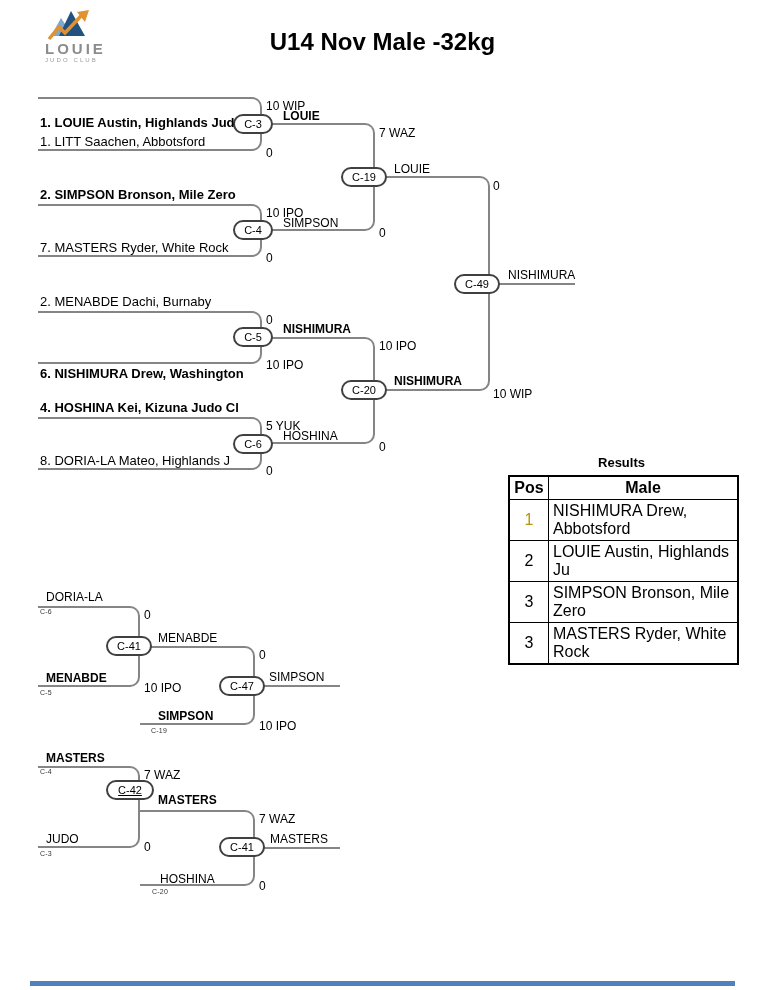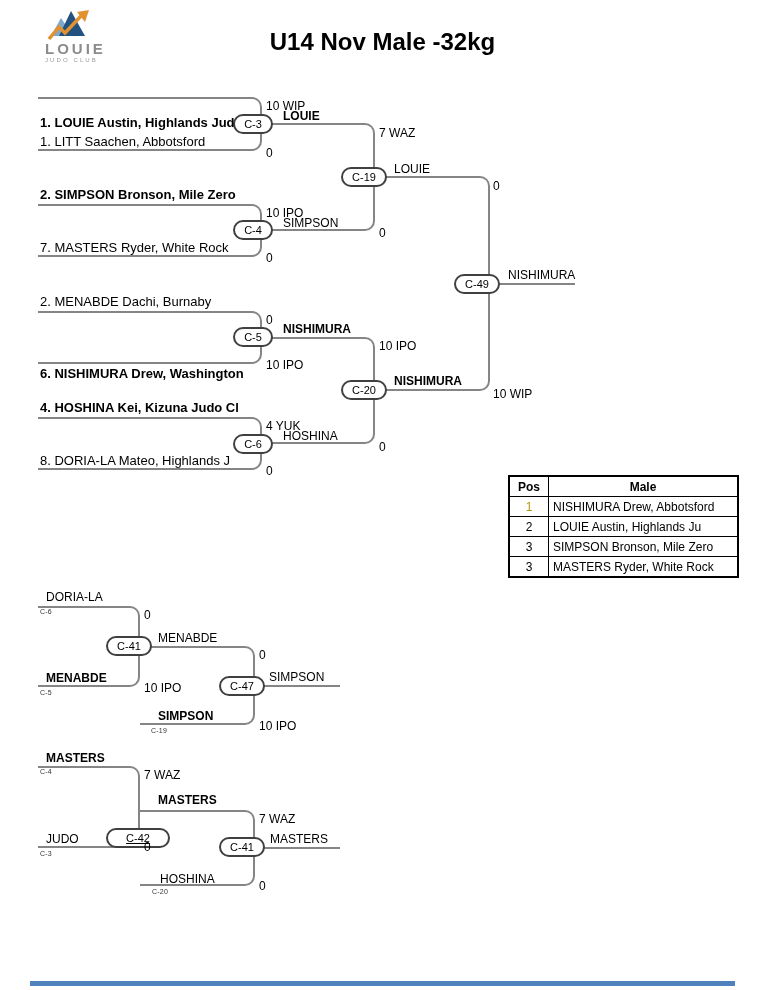--- a/index.html
+++ b/index.html
@@ -15,21 +15,21 @@
         box-sizing:border-box;display:flex;align-items:center;justify-content:center;
         font-size:11px;line-height:1;}
   .name{position:absolute;font-size:13px;white-space:nowrap;}
   .rname{position:absolute;font-size:12px;white-space:nowrap;}
   .b{font-weight:bold;}
   .score{position:absolute;font-size:12px;white-space:nowrap;}
   .src{position:absolute;font-size:7px;color:#333;letter-spacing:.2px;white-space:nowrap;}
   .results-title{position:absolute;left:508px;top:455px;width:227px;text-align:center;
                  font-size:13px;font-weight:bold;}
   table.results{position:absolute;left:508px;top:475px;border-collapse:collapse;
-                border:2px solid #000;font-size:12px;background:#fff;}
+                border:2px solid #000;font-size:16px;background:#fff;}
   table.results th,table.results td{border:1px solid #000;padding:2px 4px;height:15px;}
   table.results th{font-weight:bold;text-align:center;}
   td.posc{width:30px;text-align:center;}
   td.namec{width:180px;text-align:left;padding-left:8px;}
   .gold{color:#b8960c;}
   .logo-text{position:absolute;left:45px;top:40px;font-size:15px;font-weight:bold;
              color:#8c8c8c;letter-spacing:3px;}
   .logo-sub{position:absolute;left:45px;top:57px;font-size:6px;color:#9a9a9a;
             letter-spacing:2.1px;}
   .footer-bar{position:absolute;left:30px;top:981px;width:705px;height:5px;background:#4f81bd;}
@@ -67,55 +67,56 @@
 
   <div class="oval" style="left:233px;top:114px;width:40px;height:20px;">C-3</div>
   <div class="oval" style="left:233px;top:220px;width:40px;height:20px;">C-4</div>
   <div class="oval" style="left:233px;top:327px;width:40px;height:20px;">C-5</div>
   <div class="oval" style="left:233px;top:434px;width:40px;height:20px;">C-6</div>
   <div class="oval" style="left:341px;top:167px;width:46px;height:20px;">C-19</div>
   <div class="oval" style="left:341px;top:380px;width:46px;height:20px;">C-20</div>
   <div class="oval" style="left:454px;top:274px;width:46px;height:20px;">C-49</div>
   <div class="oval" style="left:106px;top:636px;width:46px;height:20px;">C-41</div>
   <div class="oval" style="left:219px;top:676px;width:46px;height:20px;">C-47</div>
-  <div class="oval" style="left:106px;top:828px;width:64px;height:20px;text-decoration:underline;">C-42</div>
+  <div class="oval" style="left:106px;top:780px;width:48px;height:20px;text-decoration:underline;">C-42</div>
   <div class="oval" style="left:219px;top:837px;width:46px;height:20px;">C-41</div>
 
   <div class="name b" style="left:40px;top:80px;margin-top:35px;">1. LOUIE Austin, Highlands Jud</div>
   <div class="name" style="left:40px;top:134px;">1. LITT Saachen, Abbotsford</div>
   <div class="name b" style="left:40px;top:187px;">2. SIMPSON Bronson, Mile Zero</div>
   <div class="name" style="left:40px;top:240px;">7. MASTERS Ryder, White Rock</div>
   <div class="name" style="left:40px;top:294px;">2. MENABDE Dachi, Burnaby</div>
   <div class="name b" style="left:40px;top:366px;">6. NISHIMURA Drew, Washington</div>
   <div class="name b" style="left:40px;top:400px;">4. HOSHINA Kei, Kizuna Judo Cl</div>
   <div class="name" style="left:40px;top:453px;">8. DORIA-LA Mateo, Highlands J</div>
 
   <div class="score" style="left:266px;top:99px;">10 WIP</div>
   <div class="score" style="left:266px;top:146px;">0</div>
   <div class="score" style="left:266px;top:206px;">10 IPO</div>
   <div class="score" style="left:266px;top:251px;">0</div>
   <div class="score" style="left:266px;top:313px;">0</div>
   <div class="score" style="left:266px;top:358px;">10 IPO</div>
-  <div class="score" style="left:266px;top:419px;">4 YUK</div>
+  <div class="score" style="left:266px;top:419px;">5 YUK</div>
   <div class="score" style="left:266px;top:464px;">0</div>
   <div class="score" style="left:379px;top:126px;">7 WAZ</div>
   <div class="score" style="left:379px;top:226px;">0</div>
   <div class="score" style="left:379px;top:339px;">10 IPO</div>
   <div class="score" style="left:379px;top:440px;">0</div>
   <div class="score" style="left:493px;top:179px;">0</div>
   <div class="score" style="left:493px;top:387px;">10 WIP</div>
 
   <div class="rname b" style="left:283px;top:109px;">LOUIE</div>
   <div class="rname" style="left:283px;top:216px;">SIMPSON</div>
   <div class="rname b" style="left:283px;top:322px;">NISHIMURA</div>
   <div class="rname" style="left:283px;top:429px;">HOSHINA</div>
   <div class="rname" style="left:394px;top:162px;">LOUIE</div>
   <div class="rname b" style="left:394px;top:374px;">NISHIMURA</div>
   <div class="rname" style="left:508px;top:268px;">NISHIMURA</div>
 
+  <div class="results-title">Results</div>
   <table class="results">
     <tbody>
         <tr>
       <th class="posc">Pos</th>
       <th>Male</th>
     </tr>
     <tr>
       <td class="posc gold">1</td>
       <td class="namec">NISHIMURA Drew, Abbotsford</td>
     </tr>

